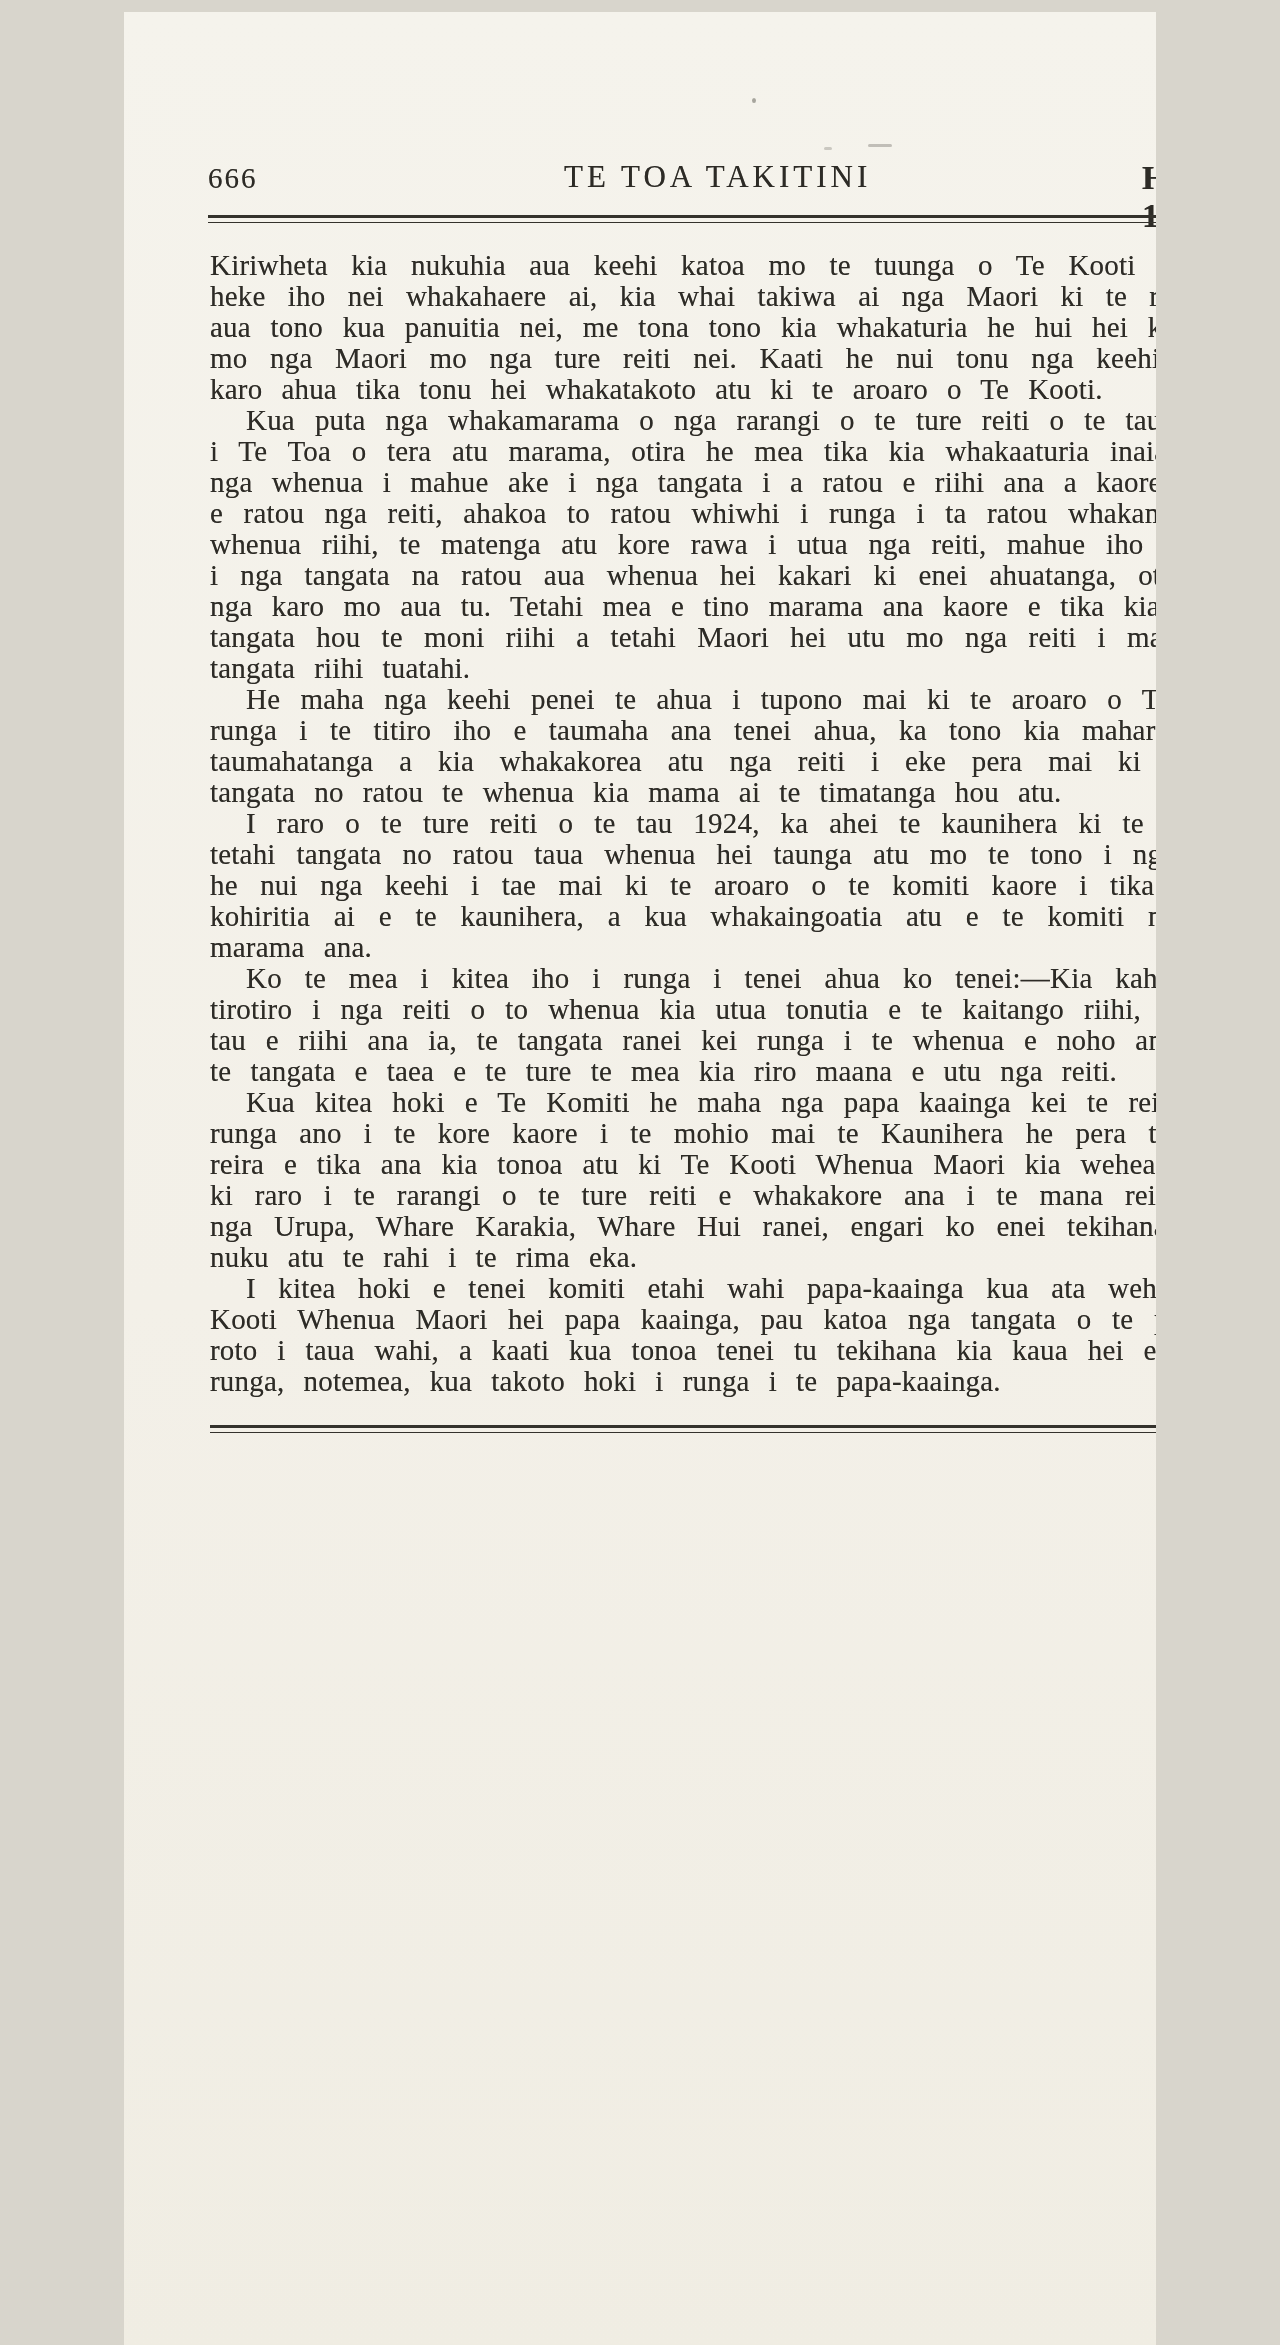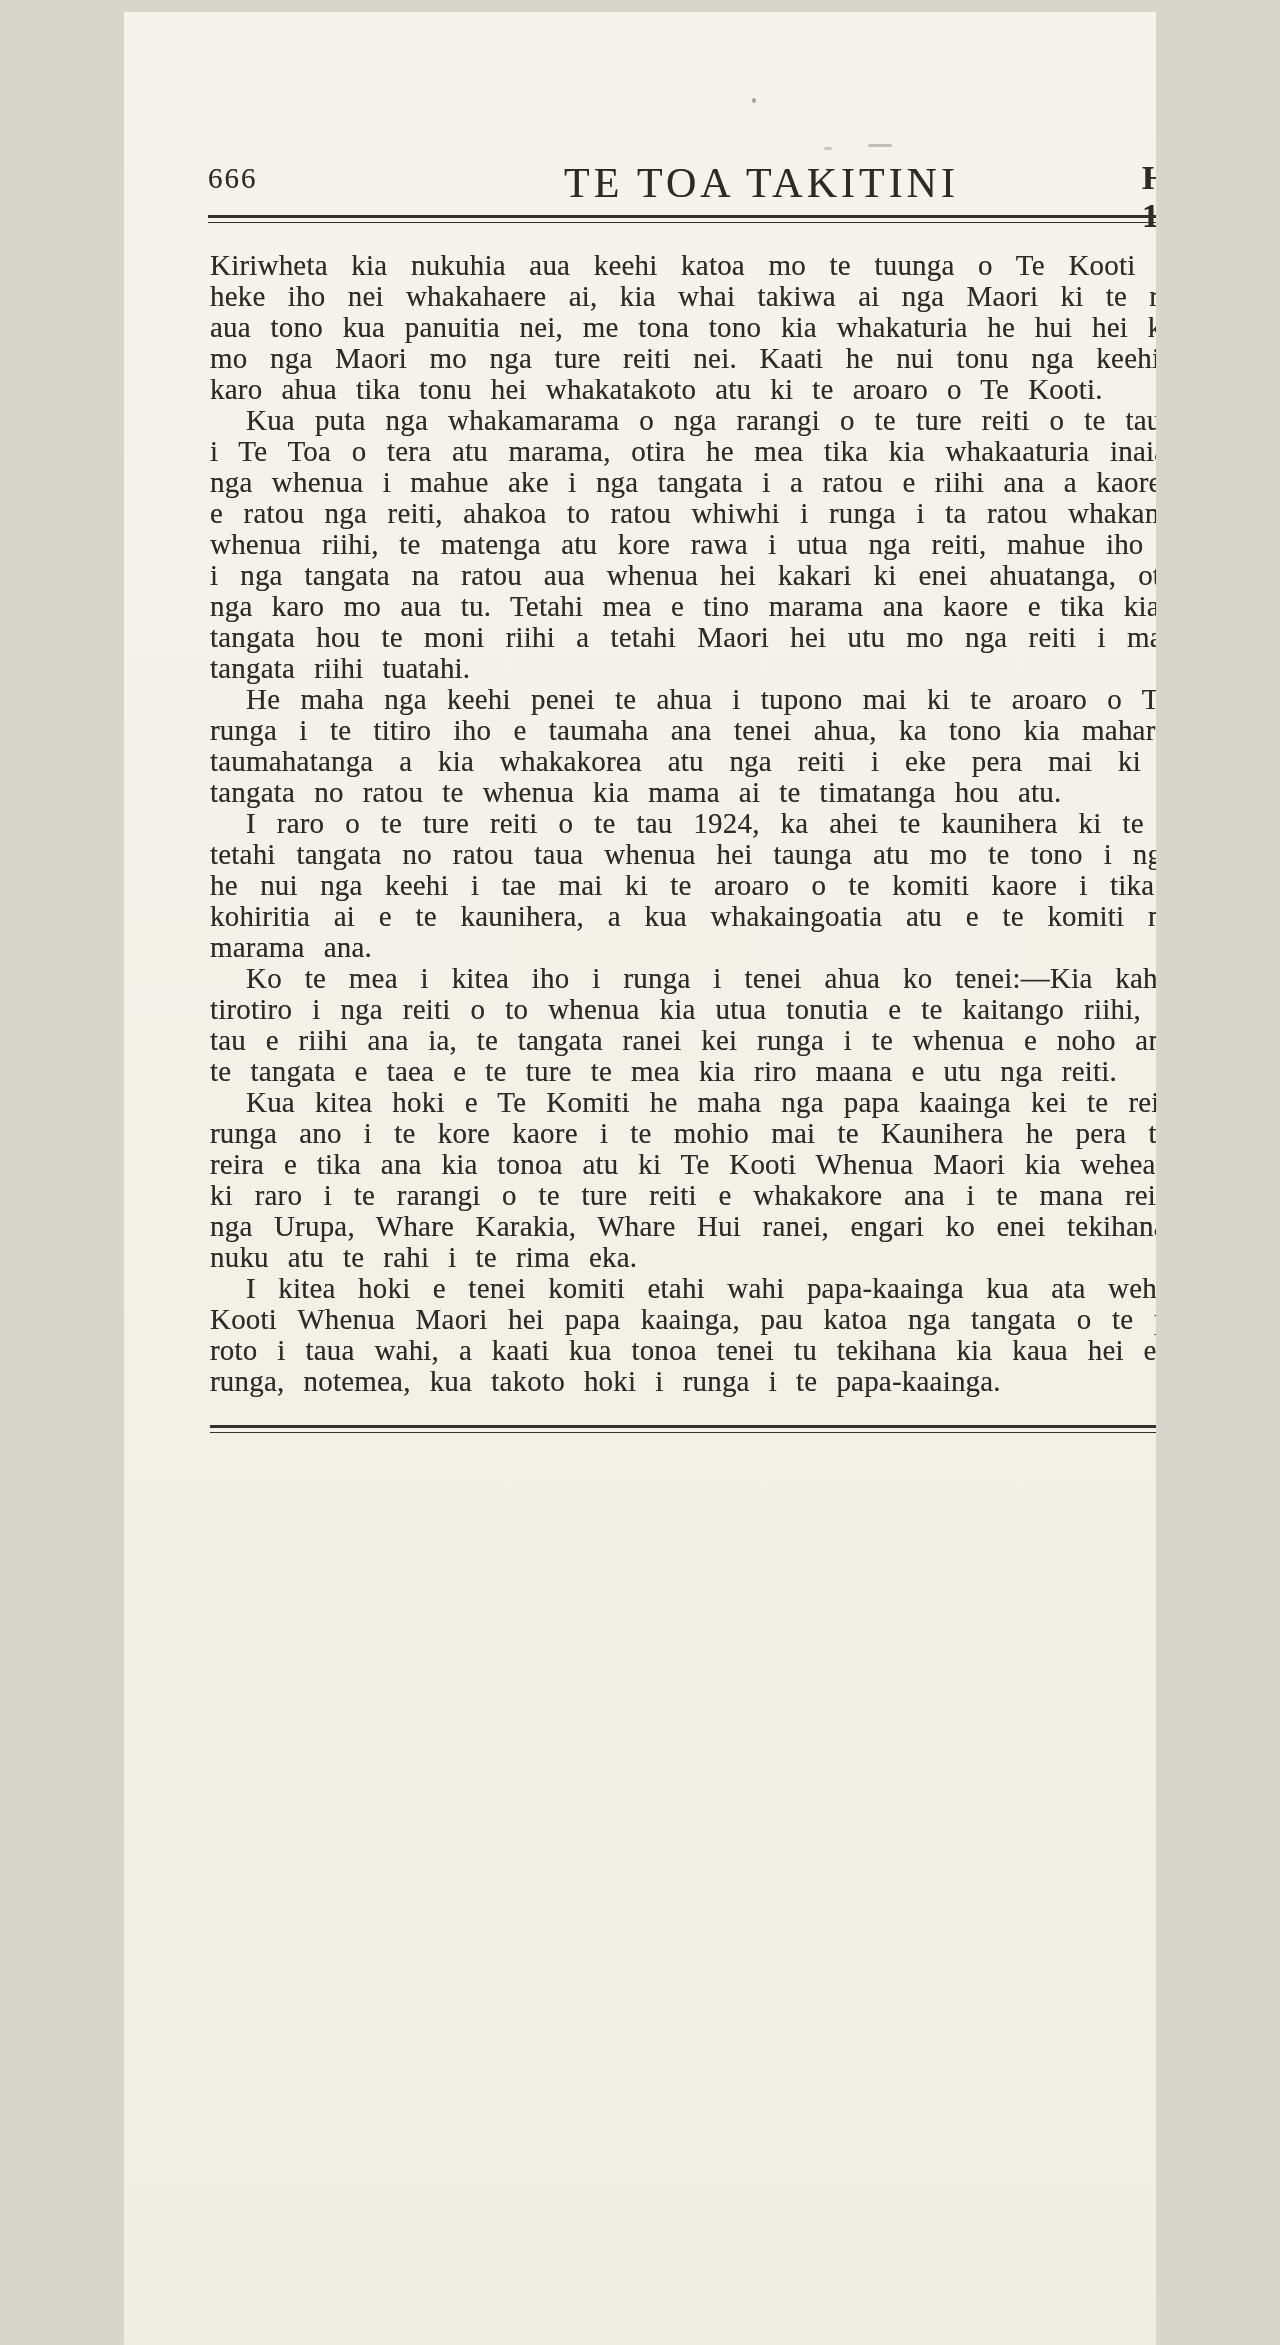--- a/index.html
+++ b/index.html
@@ -24,21 +24,21 @@
     position: absolute;
     left: 84px;
     top: 150px;
     font-size: 29px;
     letter-spacing: 2px;
   }
   .masthead {
     position: absolute;
     left: 440px;
     top: 147px;
-    font-size: 42px;
+    font-size: 31px;
     letter-spacing: 4px;
     font-weight: 400;
   }
   .issue-date {
     position: absolute;
     left: 1018px;
     top: 147px;
     font-size: 34px;
     font-weight: 700;
     letter-spacing: 1px;

